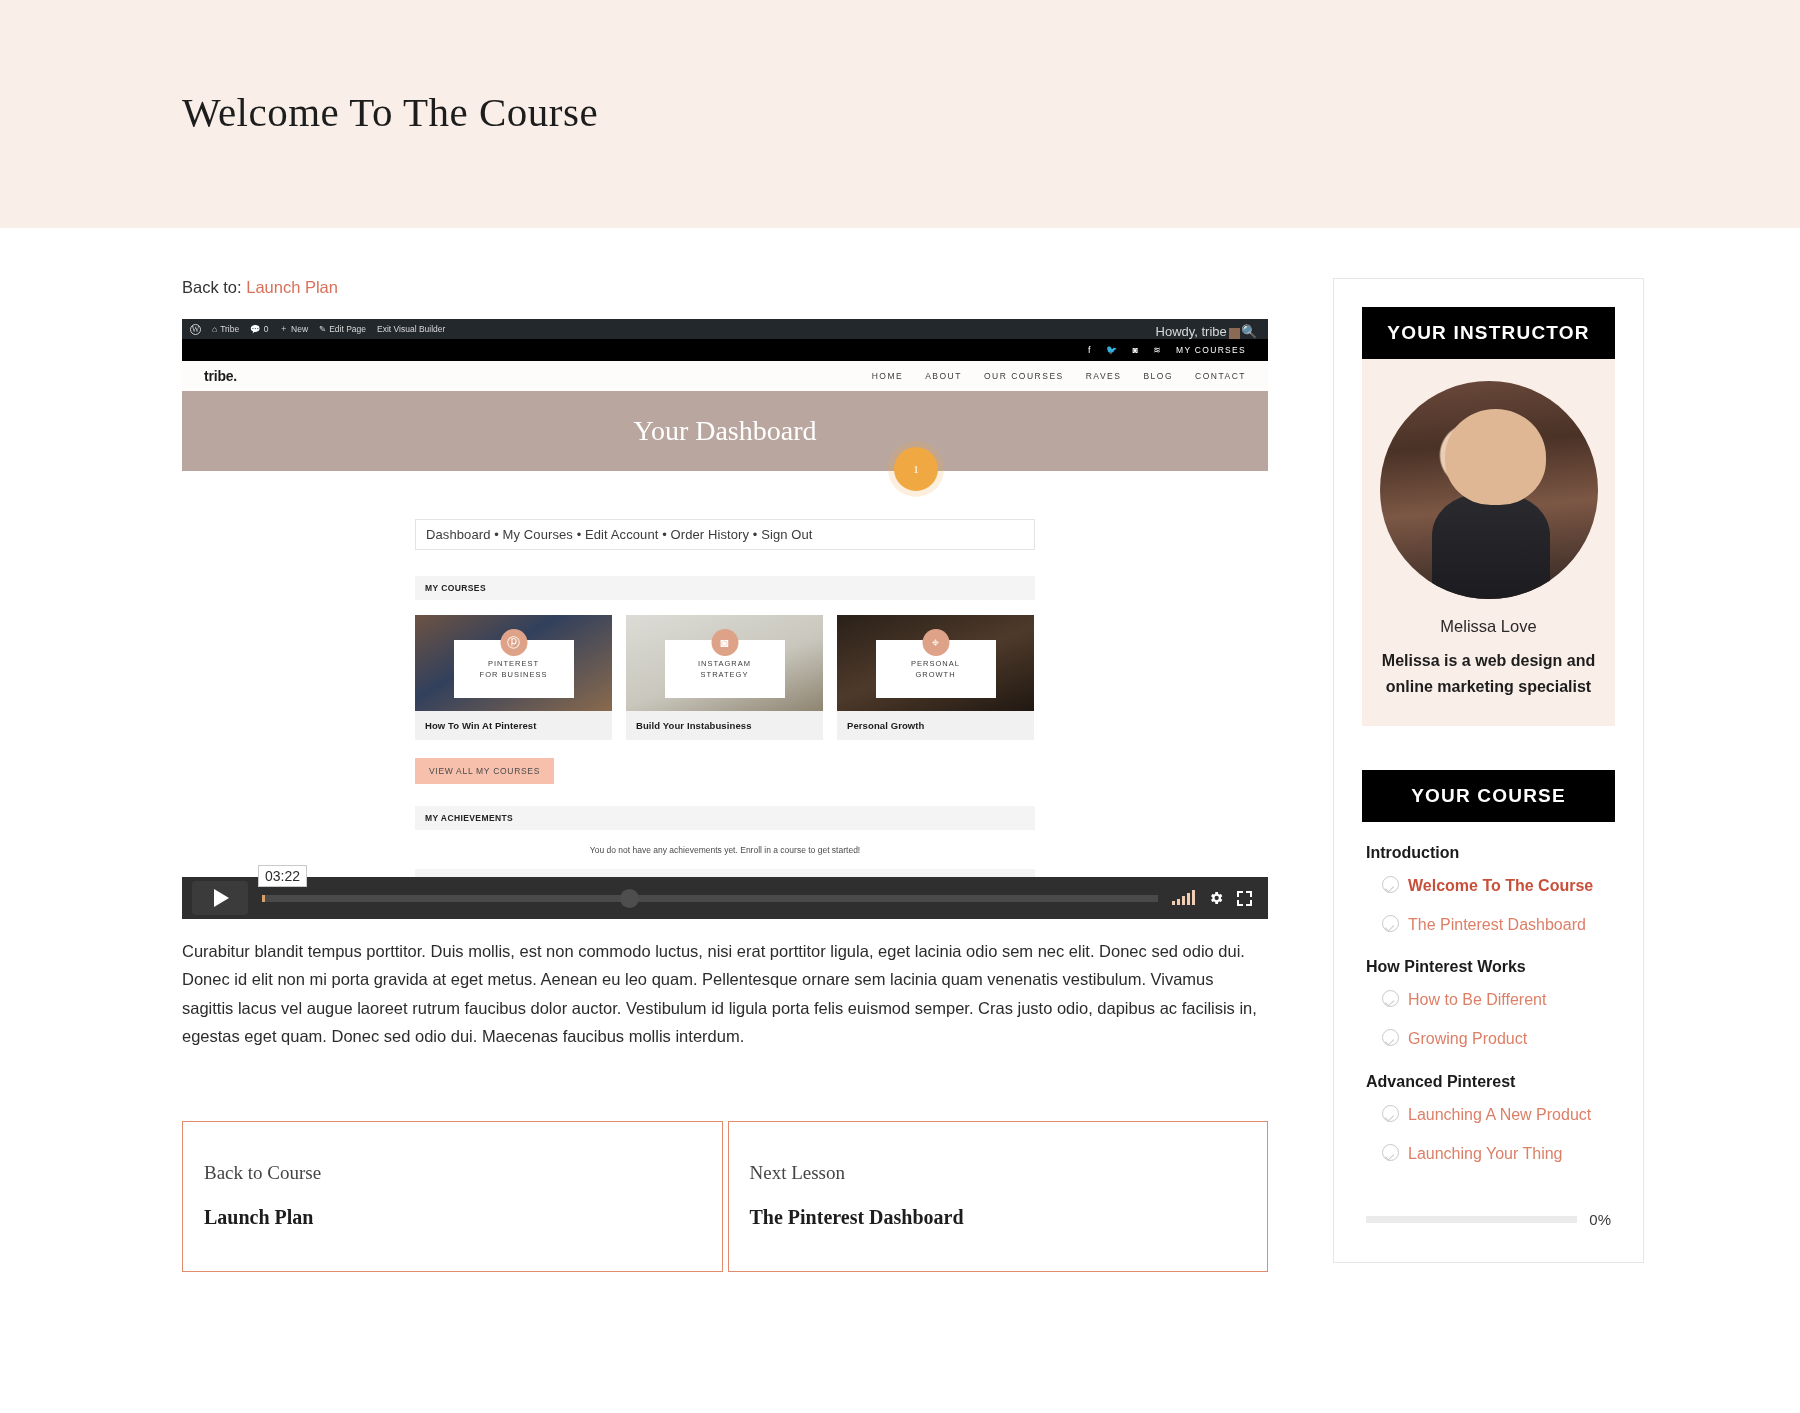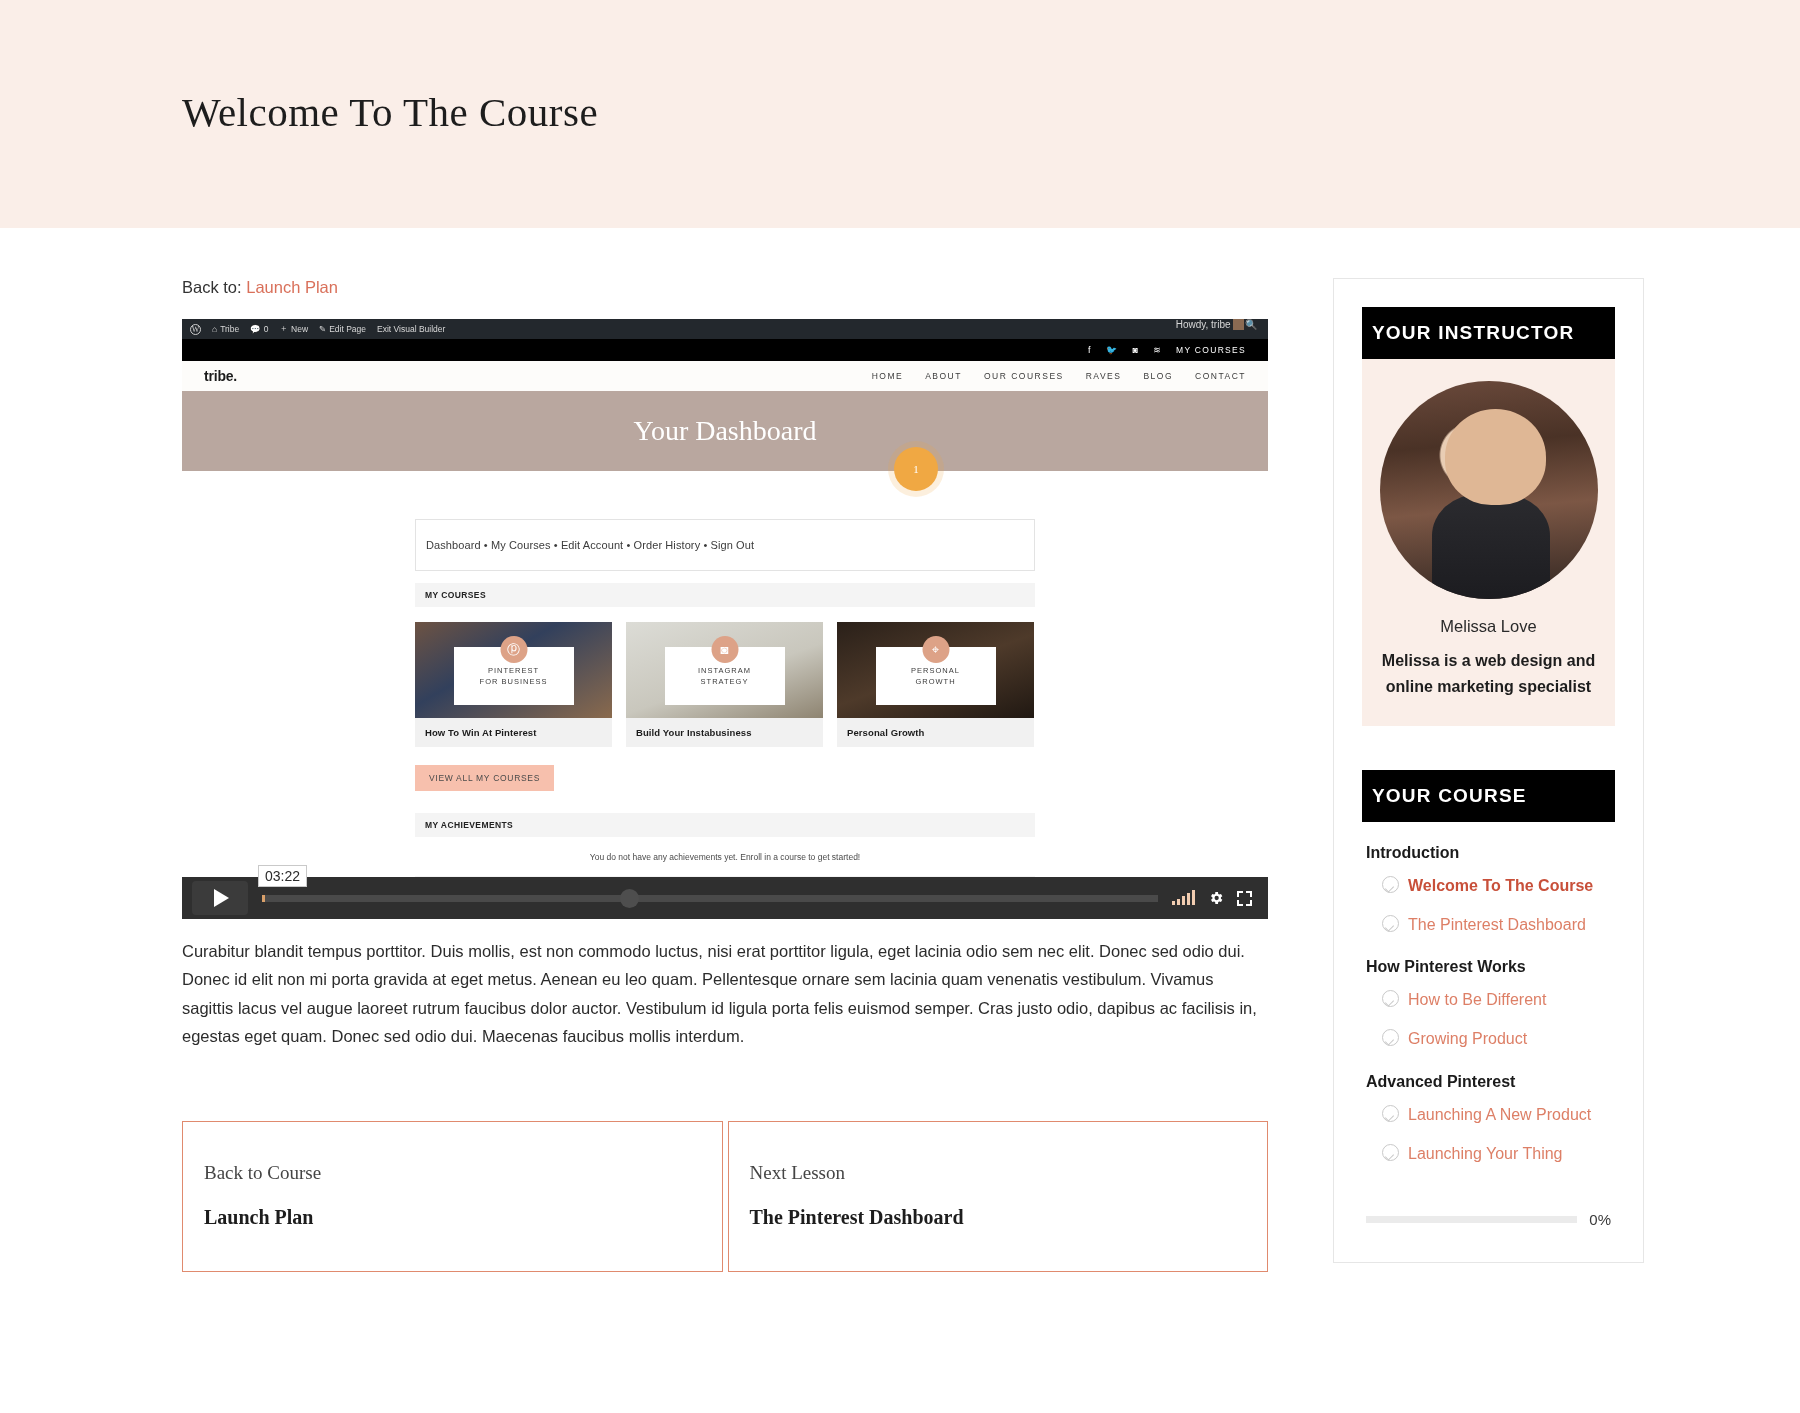--- a/index.html
+++ b/index.html
@@ -68,22 +68,22 @@
   }
   .wp-bar .wp-logo {
     width: 11px; height: 11px; border-radius: 50%;
     border: 1.2px solid #cfcfcf; color: #cfcfcf;
     font-size: 8px; text-align: center; line-height: 9px;
     font-family: "Liberation Serif", serif;
   }
   .wp-bar .dash { display: flex; align-items: center; gap: 3px; }
   .wp-bar-right {
     position: absolute; right: 10px; top: 0;
-    height: 20px; display: flex; align-items: flex-start; gap: 2px;
-    font-size: 10px; color: #d8d8d8;
+    height: 20px; display: flex; align-items: flex-end; gap: 2px;
+    font-size: 13px; color: #d8d8d8;
   }
   .wp-avatar { width: 11px; height: 11px; background: #8a6a52; display:inline-block; }
 
   
   .site-social {
     height: 22px; width: 100%;
     background: #000000;
     display: flex; align-items: center; justify-content: flex-end;
     gap: 14px; padding-right: 22px;
     color: #ffffff; font-size: 8.5px; letter-spacing: 1.3px;
@@ -122,23 +122,23 @@
     color:#fff; font-size: 11px;
     font-family: "Liberation Serif", serif;
     box-shadow: 0 0 0 6px rgba(240,168,67,0.18);
   }
 
   
   .dash-body { background: #ffffff; padding: 48px 0 0 0; }
   .dash-inner { width: 620px; margin: 0 auto; }
   .dash-subnav {
     border: 1px solid #e3e3e3;
-    font-size: 11px; color: #3c3c3c;
-    padding: 19px 10px;
-    margin-bottom: 12px;
+    font-size: 13px; color: #3c3c3c;
+    padding: 7px 10px;
+    margin-bottom: 26px;
     letter-spacing: 0.1px;
   }
   .dash-section-head {
     background: #f4f4f4;
     font-size: 8.5px; font-weight: 700; letter-spacing: 0.4px;
     color: #222; padding: 7px 10px;
     margin-bottom: 15px;
   }
   .course-cards { display: flex; gap: 14px; margin-bottom: 18px; }
   .course-card { width: 197px; background: #f1f1f1; }
@@ -268,21 +268,21 @@
   .sidebar {
     position: absolute;
     left: 1333px; top: 50px;
     width: 311px;
     background: #ffffff;
     border: 1px solid #e6e6e6;
     padding: 28px 28px 34px 28px;
   }
   .panel-head {
     background: #000000; color: #ffffff;
-    text-align: left;
+    text-align: center;
     font-size: 19px; font-weight: 700; letter-spacing: 1.2px;
     padding: 15px 10px;
   }
   .instructor-body {
     background: #faeee8;
     padding: 22px 18px 26px 18px;
     text-align: center;
   }
   .avatar {
     width: 218px; height: 218px; border-radius: 50%;

